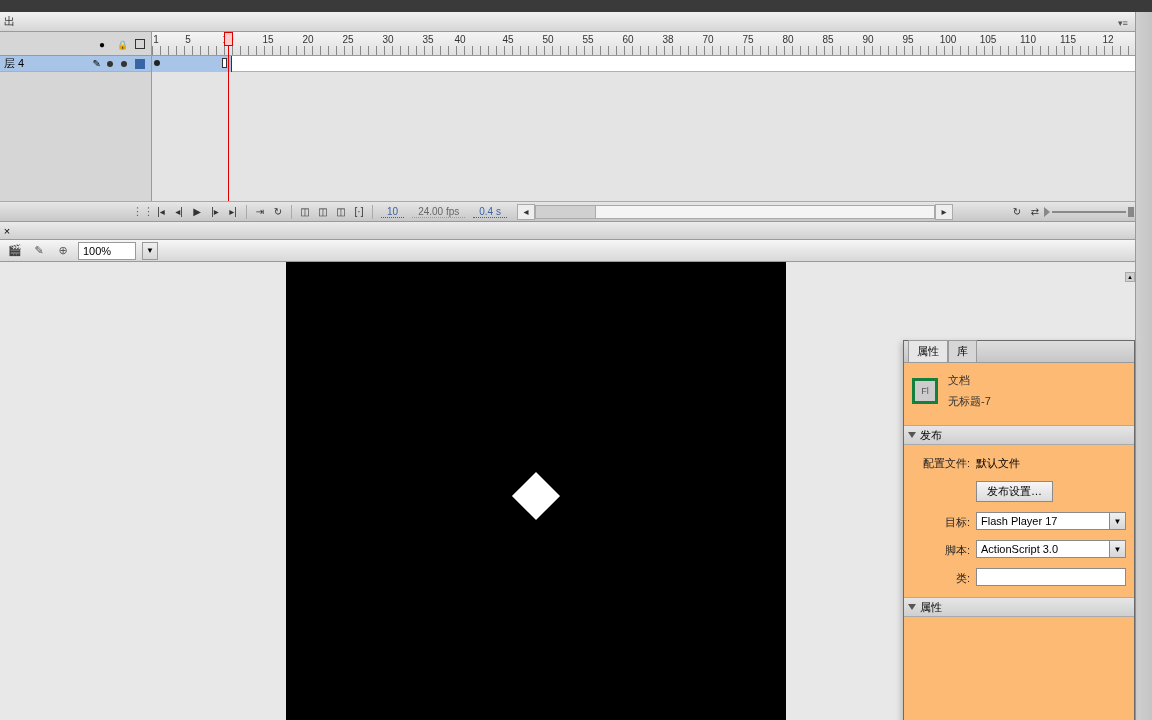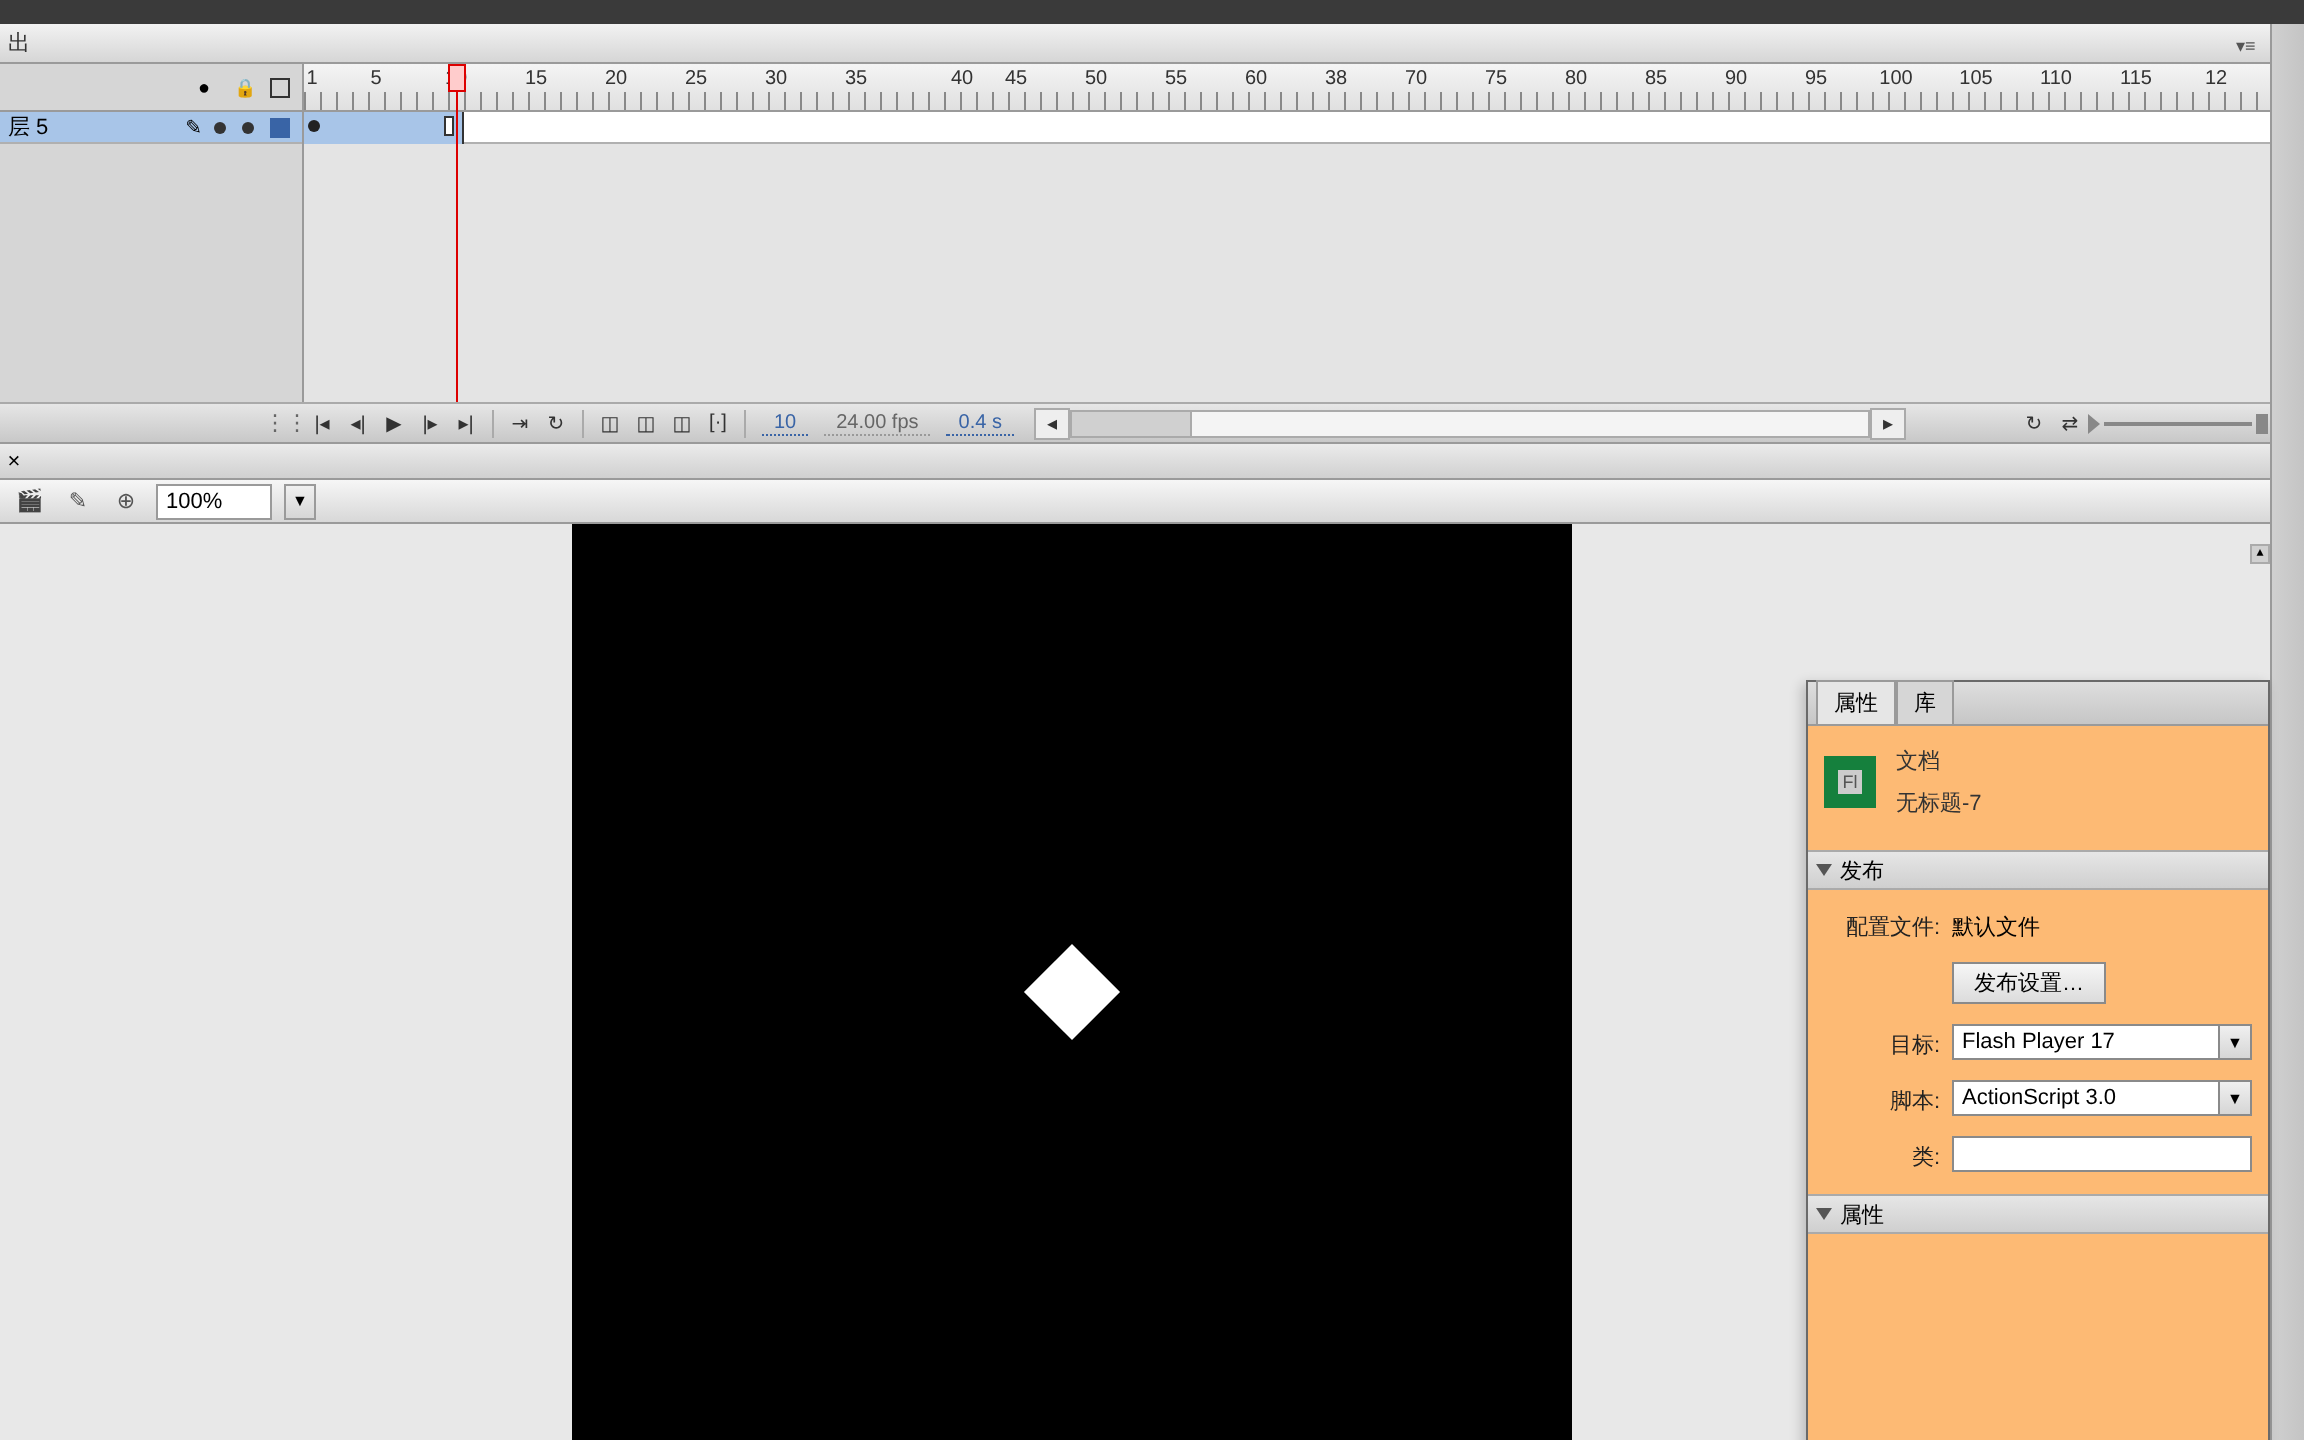--- a/index.html
+++ b/index.html
@@ -65,21 +65,21 @@
   
   .right-strip { position: absolute; right: 0; top: 12px; width: 17px; height: 708px; background: linear-gradient(90deg,#d0d0d0,#c4c4c4); border-left: 1px solid #9a9a9a; }
 
   
   .prop-panel { position: absolute; right: 17px; top: 340px; width: 232px; height: 444px; background: #fdba74; border: 1px solid #6a6a6a; box-shadow: -2px 2px 6px rgba(0,0,0,0.2); }
   .prop-tabs { height: 22px; background: linear-gradient(#dedede,#c6c6c6); border-bottom: 1px solid #9a9a9a; display: flex; align-items: flex-end; padding-left: 4px; gap: 0; }
   .prop-tab { padding: 3px 8px; background: #d6d6d6; border: 1px solid #9a9a9a; border-bottom: none; font-size: 11px; cursor: pointer; }
   .prop-tab.active { background: #e6e6e6; }
   .prop-body { padding: 6px 8px; }
   .doc-head { display: flex; align-items: center; gap: 10px; padding: 4px 0 10px; }
-  .doc-icon { width: 26px; height: 26px; background: #ccc; border: 7px solid #15803d; display: flex; align-items: center; justify-content: center; font-size: 9px; font-weight: normal; color: #555; }
+  .doc-icon { width: 26px; height: 26px; background: #ccc; border: 3px solid #15803d; display: flex; align-items: center; justify-content: center; font-size: 9px; font-weight: normal; color: #555; }
   .doc-titles { display: flex; flex-direction: column; gap: 6px; color: #333; }
 
   .section-head { height: 20px; background: linear-gradient(#e6e6e6,#cfcfcf); border-top: 1px solid #aaa; border-bottom: 1px solid #aaa; display: flex; align-items: center; padding-left: 4px; gap: 4px; cursor: pointer; }
   .tri { width: 0; height: 0; border-left: 4px solid transparent; border-right: 4px solid transparent; border-top: 6px solid #555; }
   .prop-row { display: flex; align-items: flex-end; padding: 5px 0; }
   .prop-row .lab { width: 64px; text-align: right; padding-right: 6px; color: #222; }
   .prop-row .val { flex: 1; }
   .link { color: #3964a6; border-bottom: 1px dotted #3964a6; padding: 0 2px; }
   .btn { padding: 2px 10px; border: 1px solid #8a8a8a; background: linear-gradient(#f6f6f6,#dcdcdc); cursor: pointer; display: inline-block; }
   .select { display: flex; }
@@ -106,21 +106,21 @@
 <div class="timeline">
   <div class="timeline-body">
     <div class="layer-col">
       <div class="layer-head">
         <span class="ic eye-ic"></span>
         <span class="ic lock-ic"></span>
         <span class="box-ic"></span>
       </div>
       <div class="layer-row">
         <span class="label">
-            <span>层 5</span>
+            <span>层 4</span>
           </span>
         <span class="pencil">✎</span>
         <span style="width:6px;height:6px;border-radius:50%;background:#333;margin-right:8px;"></span>
         <span style="width:6px;height:6px;border-radius:50%;background:#333;margin-right:8px;"></span>
         <span style="width:10px;height:10px;background:#3964a6;margin-right:6px;"></span>
       </div>
     </div>
     <div class="frames-col">
       <div class="ruler" id="ruler">
           <div class="tick" style="left: 0px;"></div>
@@ -249,21 +249,21 @@
           <div class="tick" style="left: 984px;"></div>
           <div class="tick" style="left: 992px;"></div>
           <div class="num" style="left: 4px;">1</div>
           <div class="num" style="left: 36px;">5</div>
           <div class="num" style="left: 76px;">10</div>
           <div class="num" style="left: 116px;">15</div>
           <div class="num" style="left: 156px;">20</div>
           <div class="num" style="left: 196px;">25</div>
           <div class="num" style="left: 236px;">30</div>
           <div class="num" style="left: 276px;">35</div>
-          <div class="num" style="left: 329px;">40</div>
+          <div class="num" style="left: 308px;">40</div>
           <div class="num" style="left: 356px;">45</div>
           <div class="num" style="left: 396px;">50</div>
           <div class="num" style="left: 436px;">55</div>
           <div class="num" style="left: 476px;">60</div>
           <div class="num" style="left: 516px;">38</div>
           <div class="num" style="left: 556px;">70</div>
           <div class="num" style="left: 596px;">75</div>
           <div class="num" style="left: 636px;">80</div>
           <div class="num" style="left: 676px;">85</div>
           <div class="num" style="left: 716px;">90</div>

